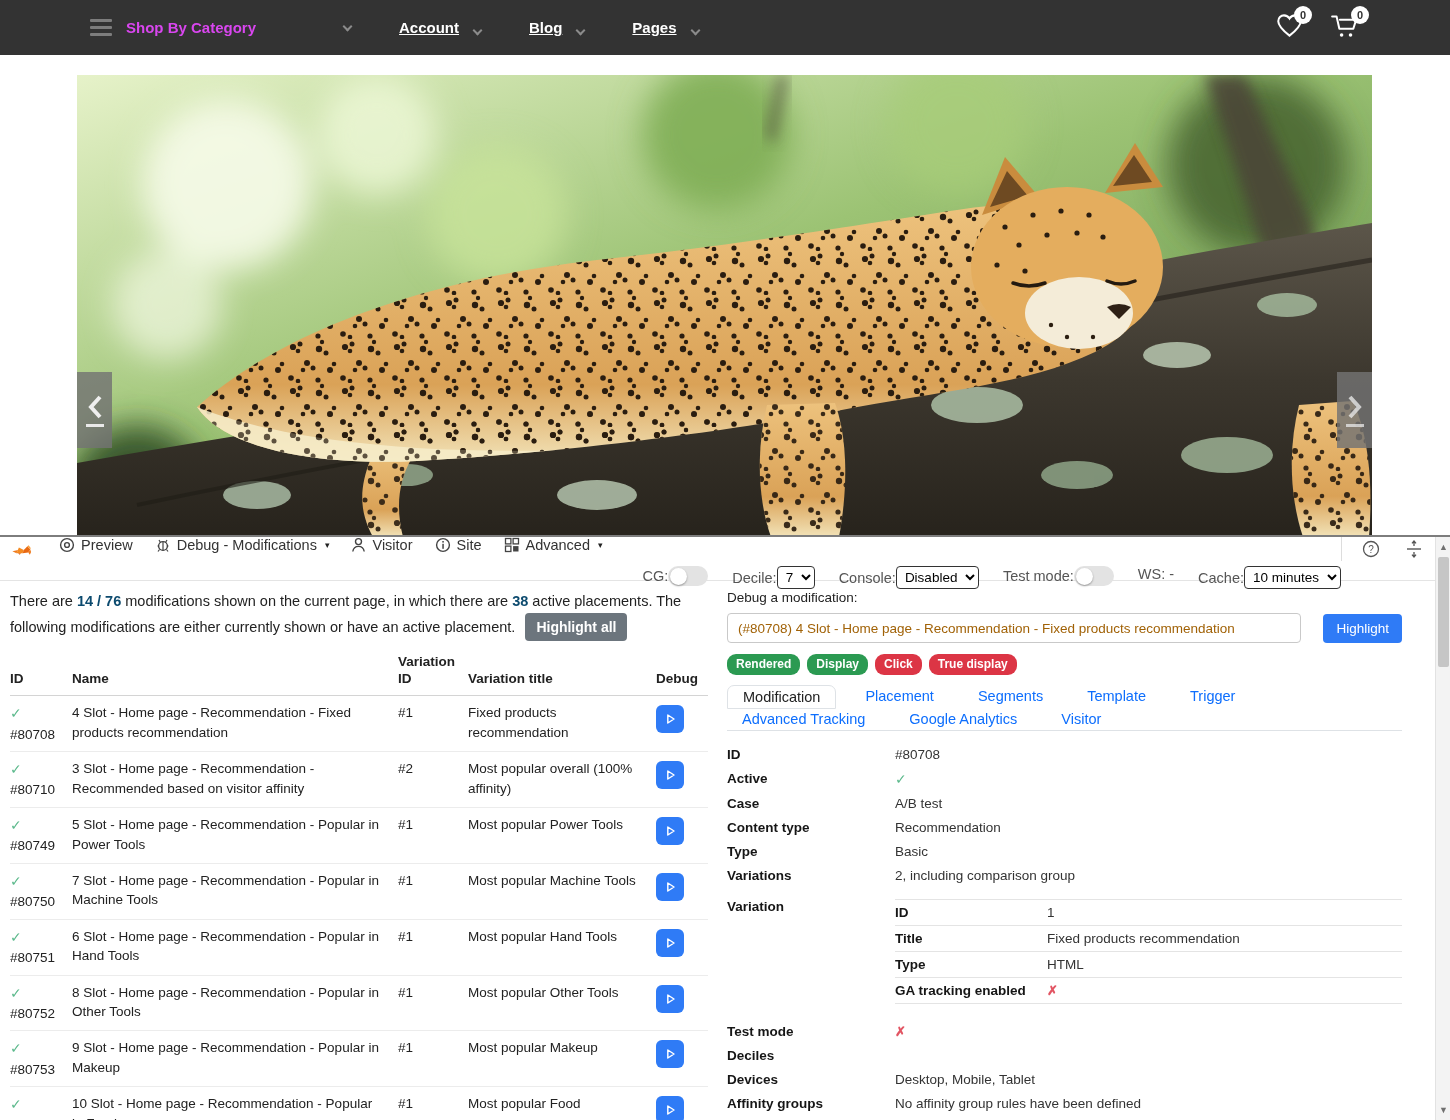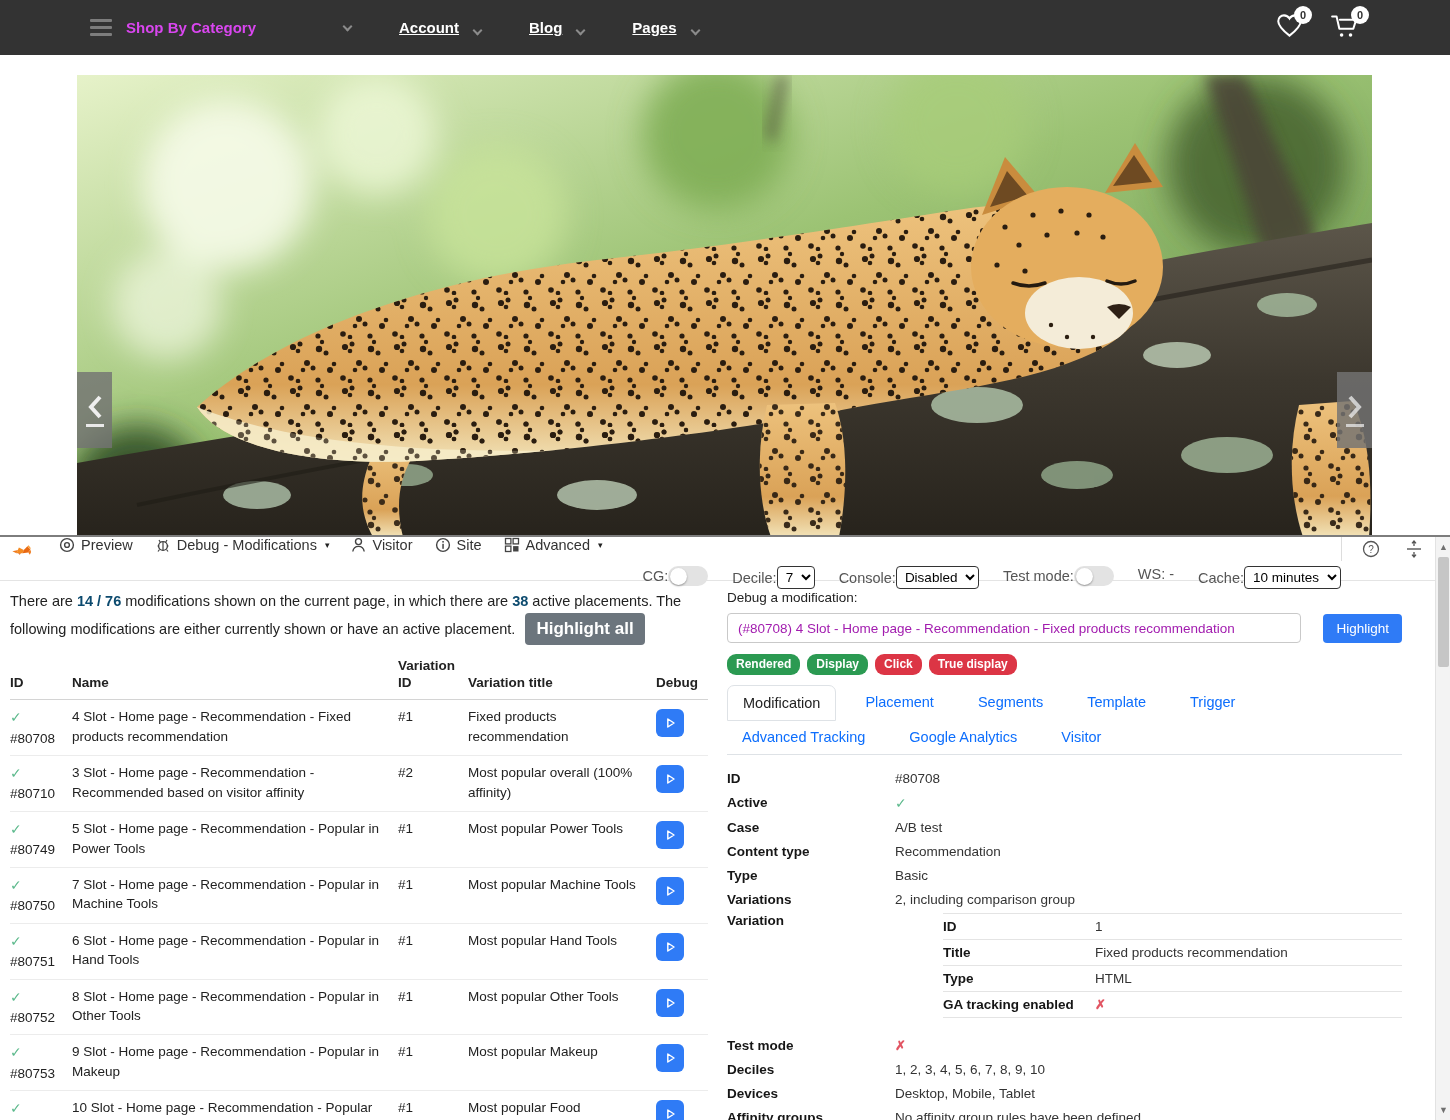--- a/index.html
+++ b/index.html
@@ -54,57 +54,57 @@
   .tb-icons { margin-left:auto; display:flex; align-items:center; gap:26px; }
   .tb-sep { width:1px; height:24px; background:#ddd; margin-right:-6px; }
   .tb-icon { cursor:pointer; display:flex; align-items:center; }
 
   .panel-body { position:relative; height:539px; }
   .left-col { position:absolute; left:10px; top:9px; width:698px; }
   .right-col { position:absolute; left:727px; top:9px; right:48px; }
 
   .summary { font-size:14.5px; color:#222; line-height:1.62; }
   .summary b { color:#0c4a6e; }
-  .btn-gray { background:#6c757d; color:#fff; border:none; border-radius:4px; font-size:17px;
+  .btn-gray { background:#6c757d; color:#fff; border:none; border-radius:4px; font-size:14px;
     font-weight:bold; padding:6px 11px; margin-left:6px; cursor:pointer;
     font-family:"Liberation Sans",sans-serif; }
 
   .mod-table { margin-top:13px; font-size:13.5px; color:#222; }
   .thead, .trow { display:grid; grid-template-columns:62px 326px 70px 188px 52px; }
   .thead { font-weight:bold; align-items:end; padding-bottom:7px; border-bottom:1px solid #d4d4d4; }
   .thead div { line-height:1.25; }
   .trow { padding:7px 0; border-bottom:1px solid #ececec; align-items:start; line-height:1.45; }
   .c-id { display:flex; flex-direction:column; gap:1px; }
   .check { color:#5cb98c; font-size:14px; }
   .cross { color:#e25563; font-size:13px; font-weight:bold; }
   .c-name, .c-vtitle { padding-right:14px; }
   .dbg-btn { width:28px; height:28px; border:none; border-radius:6px; background:#2f7bf6;
     display:flex; align-items:center; justify-content:center; cursor:pointer; color:#fff;
     font-size:13px; margin-top:2px; }
 
   .rc-label { font-size:13.5px; color:#222; }
   .select-row { display:flex; margin-top:8px; align-items:center; }
   .mod-select { flex:1; height:30px; border:1px solid #c9c9c9; border-radius:4px; display:flex;
-    align-items:center; padding:0 10px; font-size:13.5px; color:#a21caf; background:#fff; cursor:pointer; }
+    align-items:center; padding:0 10px; font-size:13.5px; color:#a16207; background:#fff; cursor:pointer; }
   .btn-blue { background:#2f7bf6; color:#fff; border:none; border-radius:4px; font-size:13.5px;
     padding:7px 13px; margin-left:22px; cursor:pointer; font-family:"Liberation Sans",sans-serif; }
   .badges { display:flex; gap:7px; margin-top:11px; }
   .badge { color:#fff; font-weight:bold; font-size:12px; padding:3px 9px 4px; border-radius:9px; }
   .badge.green { background:#2b9a52; } .badge.red { background:#dc3545; }
 
   .tabs { display:flex; flex-wrap:wrap; margin-top:10px; border-bottom:1px solid #dee2e6; }
-  .tab { padding:9px 15px; font-size:14.5px; color:#0d6efd; cursor:pointer; margin-right:14px;
+  .tab { padding:3px 15px; font-size:14.5px; color:#0d6efd; cursor:pointer; margin-right:14px;
     white-space:nowrap; }
   .tab.active { color:#222; background:#fff; border:1px solid #dee2e6; border-radius:7px 7px 0 0;
     margin-bottom:-1px; }
 
   .details { margin-top:11px; font-size:13.5px; color:#333; }
   .drow { display:grid; grid-template-columns:168px 1fr; padding:4.5px 0; }
   .dkey { font-weight:bold; color:#161616; }
-  .variation-block { display:grid; grid-template-columns:168px 1fr; margin:2px 0 15px;gap:48px; }
+  .variation-block { display:grid; grid-template-columns:168px 1fr; margin:12px 0 15px; }
   .vtable { border-top:1px solid #e4e4e4; }
   .vrow { display:grid; grid-template-columns:152px 1fr; padding:5px 0; border-bottom:1px solid #e4e4e4; }
   .vkey { font-weight:bold; color:#161616; }
 
   
   .vscroll { position:absolute; top:0; right:0; bottom:0; width:15px; background:#f3f3f3;
     border-left:1px solid #e2e2e2; }
   .vs-arrow { position:absolute; left:0; width:15px; height:16px; color:#6f6f6f; font-size:9px;
     display:flex; align-items:center; justify-content:center; cursor:pointer; }
   .vs-up { top:2px; } .vs-down { bottom:2px; }
@@ -609,21 +609,20 @@
                   <div class="cross">✗</div>
                 </div>
               </div>
             </div>
             <div class="drow">
               <div class="dkey">Test mode</div>
               <div class="cross">✗</div>
             </div>
             <div class="drow">
               <div class="dkey">Deciles</div>
-              <div class="dval">1, 2, 3, 4, 5, 6, 7, 8, 9, 10</div>
             </div>
             <div class="drow">
               <div class="dkey">Devices</div>
               <div class="dval">Desktop, Mobile, Tablet</div>
             </div>
             <div class="drow">
               <div class="dkey">Affinity groups</div>
               <div class="dval">No affinity group rules have been defined</div>
             </div>
           </div>

